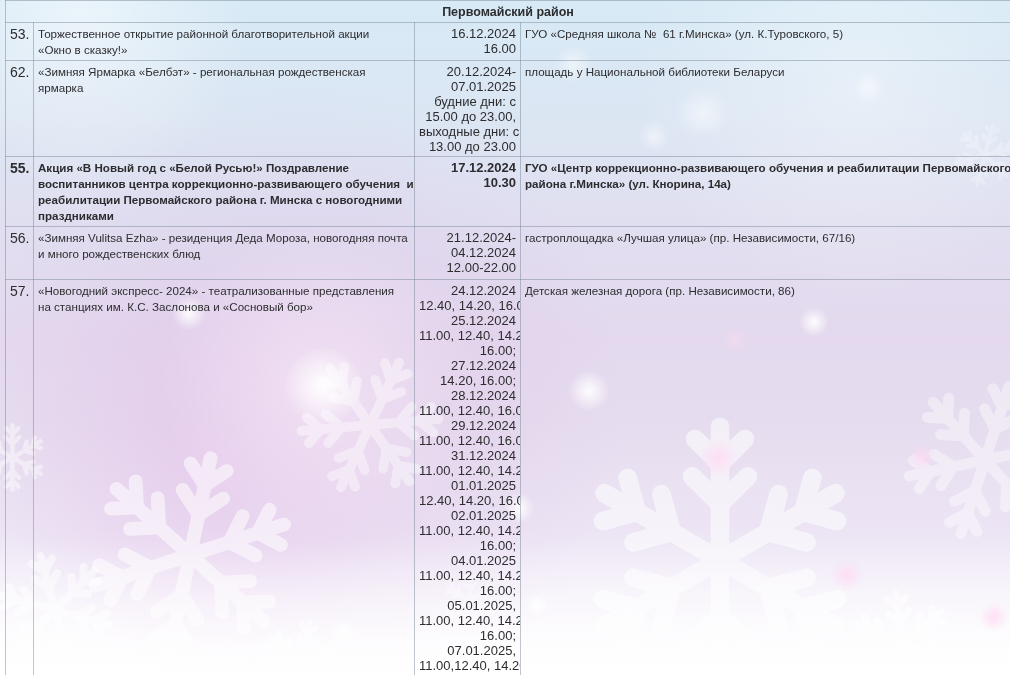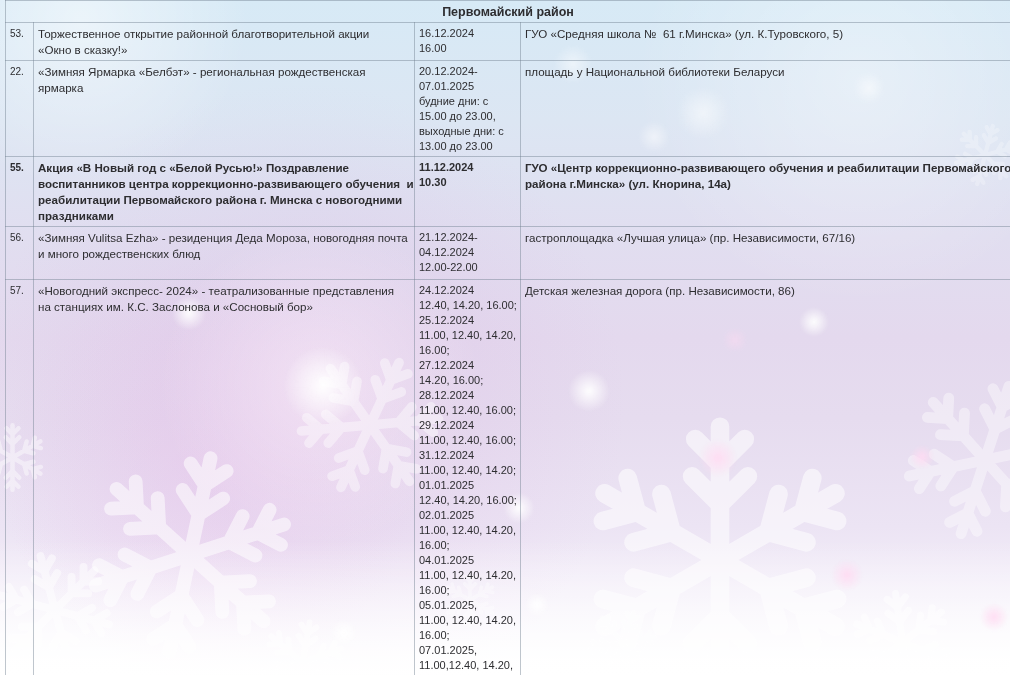--- a/index.html
+++ b/index.html
@@ -26,23 +26,23 @@
     position:absolute; left:5px; top:0; width:1005px;
     border-collapse:collapse; table-layout:fixed;
     color:#2d2d30; font-size:11.6px; line-height:16px;
   }
   table.events td {
     border:1px solid rgba(112,128,144,0.45);
     vertical-align:top; overflow:hidden;
     padding:3px 4px 2px 4px;
   }
   td.hdr { text-align:center; font-weight:bold; font-size:12.5px; height:14px; padding:2px 0 2px 0;margin-top:33px; }
-  td.num { font-size:10px; padding-left:7px; }
+  td.num { font-size:14px; padding-left:7px; }
   td.event { white-space:pre; }
-  td.date  { white-space:pre; text-align:left; font-size:11px; line-height:15px; padding-left:1px; padding-right:1px; }
+  td.date  { white-space:pre; text-align:right; font-size:13px; line-height:15px; padding-left:1px; padding-right:1px; }
   td.loc   { white-space:pre; padding-left:6px;margin-left:16px; }
   .h53 td { height:31px; }
   .h54 td { height:87px; }
   .h55 td { height:58px;font-weight:bold; }
   .h56 td { height:47px; }
 </style>
 </head>
 <body>
 
 <div class="stage">
@@ -126,38 +126,38 @@
     </tr>
     <tr class="h53">
       <td class="num">53.</td>
       <td class="event">Торжественное открытие районной благотворительной акции
 «Окно в сказку!»</td>
       <td class="date">16.12.2024
 16.00</td>
       <td class="loc">ГУО «Средняя школа №  61 г.Минска» (ул. К.Туровского, 5)</td>
     </tr>
     <tr class="h54">
-      <td class="num">22.</td>
+      <td class="num">62.</td>
       <td class="event">«Зимняя Ярмарка «Белбэт» - региональная рождественская
 ярмарка</td>
       <td class="date">20.12.2024-
 07.01.2025
 будние дни: с
 15.00 до 23.00,
 выходные дни: с
 13.00 до 23.00</td>
       <td class="loc">площадь у Национальной библиотеки Беларуси</td>
     </tr>
     <tr class="h55">
       <td class="num">55.</td>
       <td class="event">Акция «В Новый год с «Белой Русью!» Поздравление
 воспитанников центра коррекционно-развивающего обучения  и
 реабилитации Первомайского района г. Минска с новогодними
 праздниками</td>
-      <td class="date">11.12.2024
+      <td class="date">17.12.2024
 10.30</td>
       <td class="loc">ГУО «Центр коррекционно-развивающего обучения и реабилитации Первомайского
 района г.Минска» (ул. Кнорина, 14а)</td>
     </tr>
     <tr class="h56">
       <td class="num">56.</td>
       <td class="event">«Зимняя Vulitsa Ezha» - резиденция Деда Мороза, новогодняя почта
 и много рождественских блюд</td>
       <td class="date">21.12.2024-
 04.12.2024

